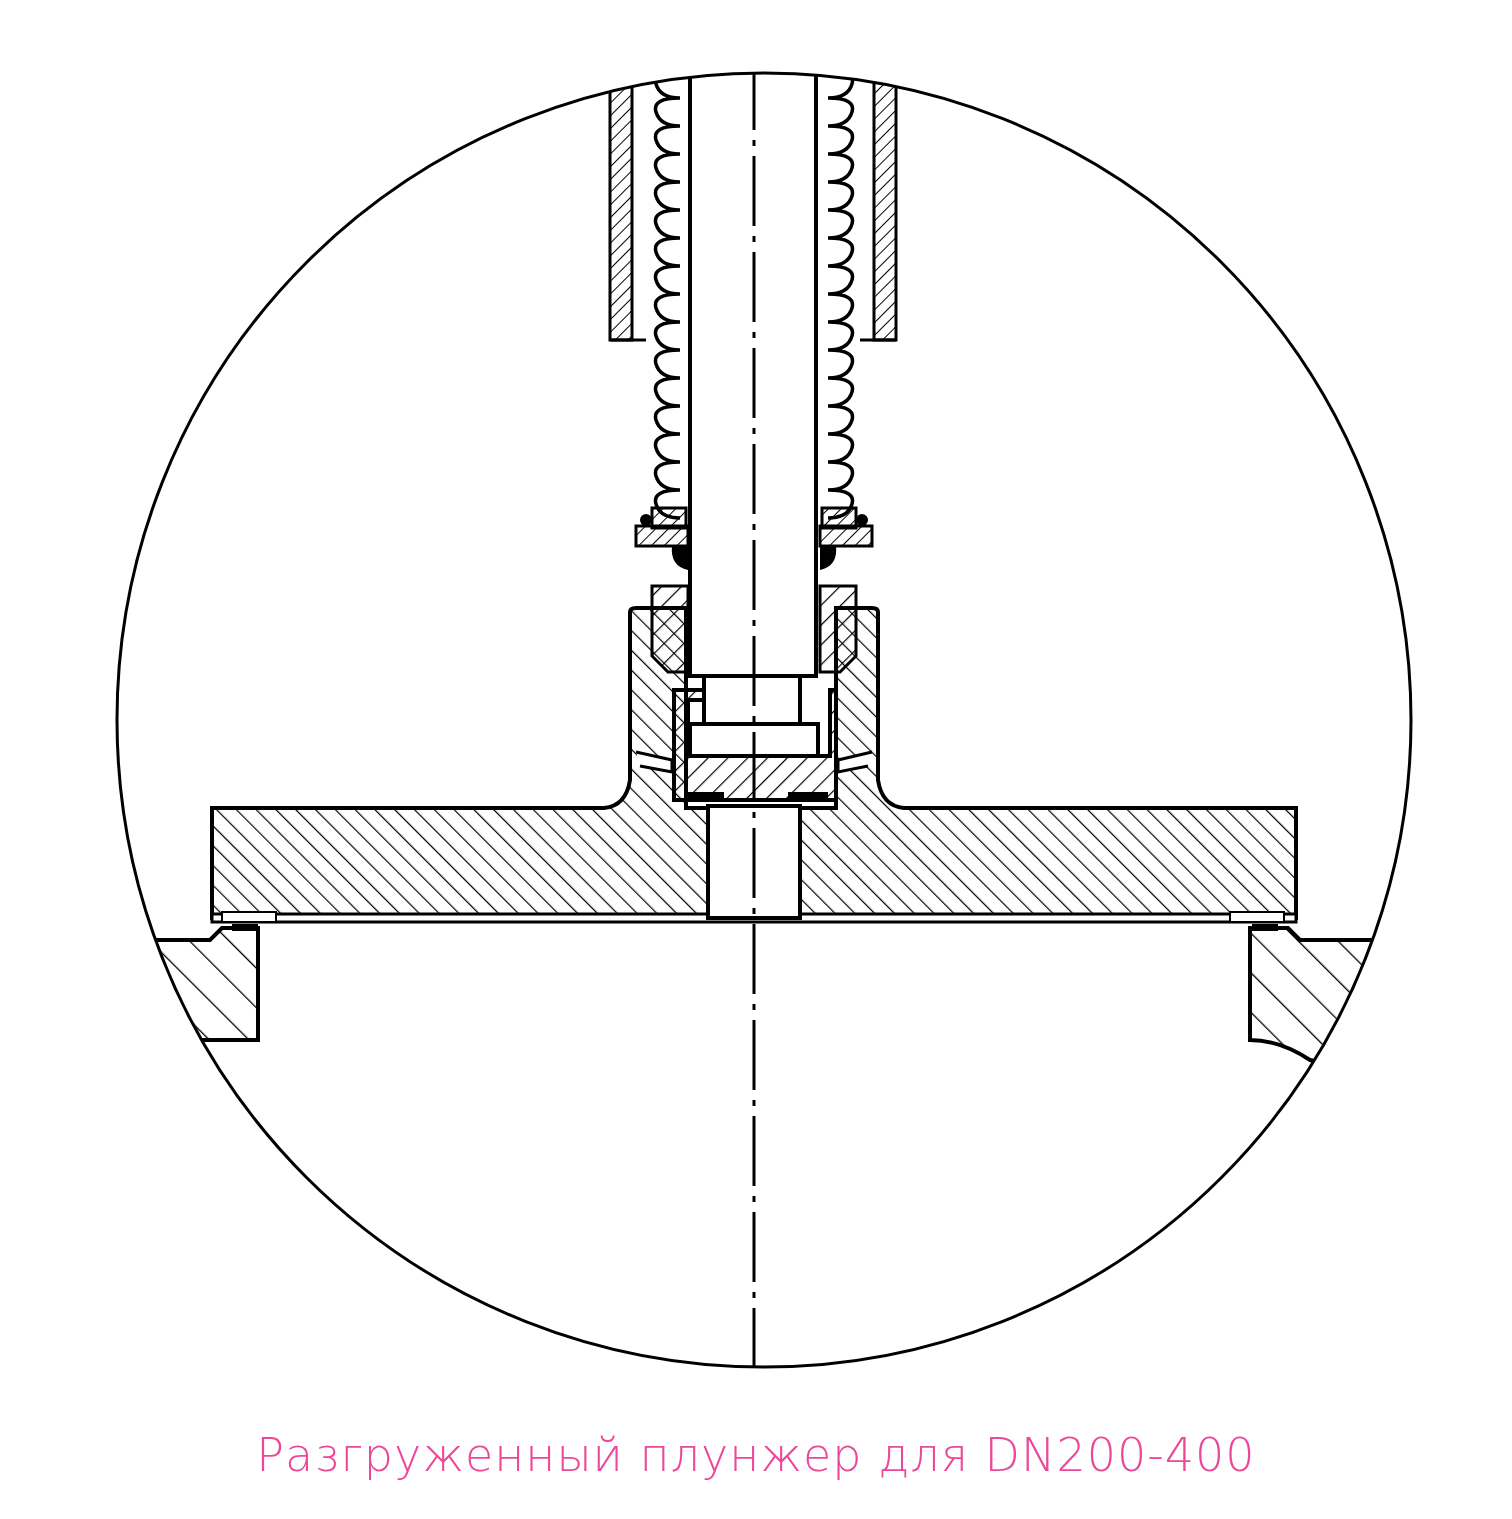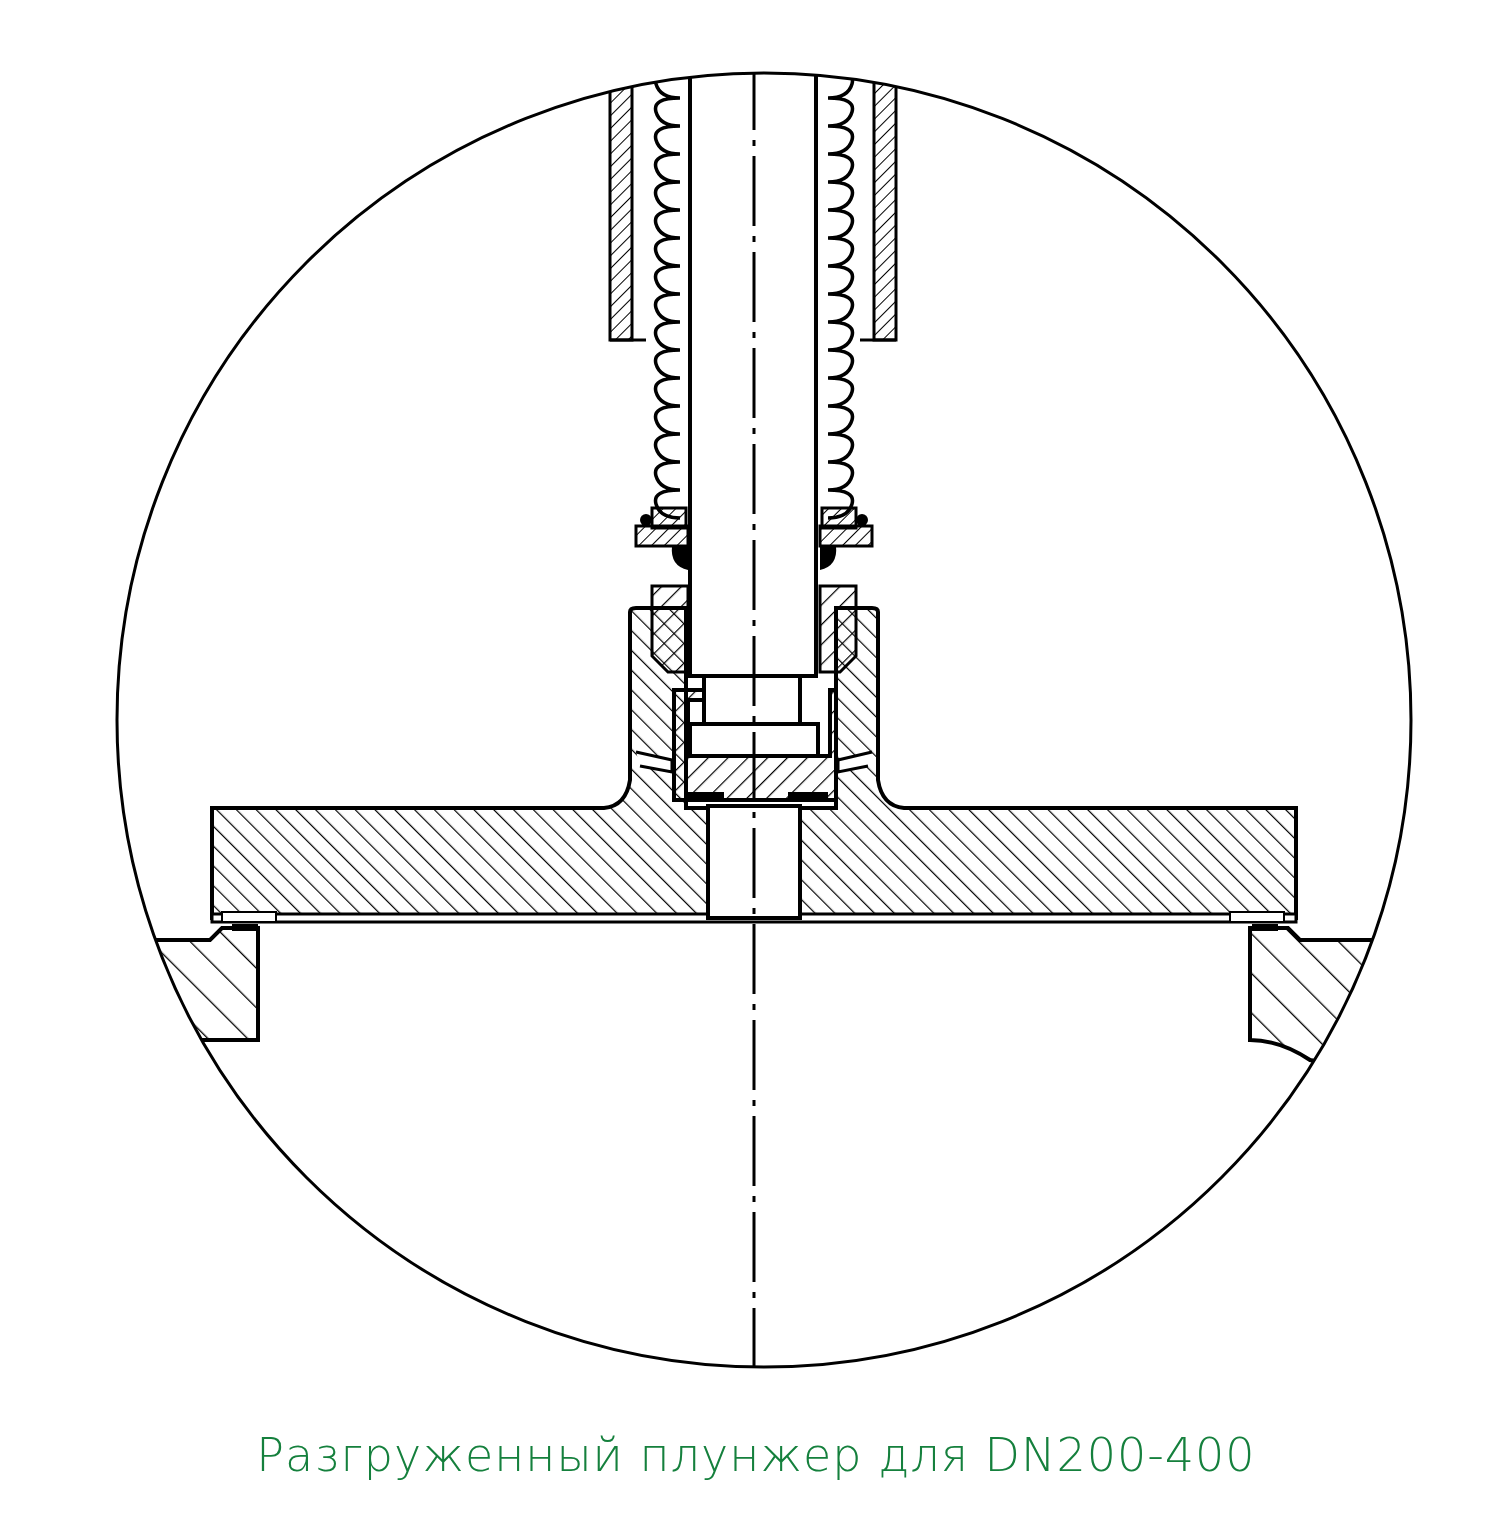--- a/index.html
+++ b/index.html
@@ -1,20 +1,20 @@
 <!DOCTYPE html>
 <html><head>
   <meta charset="utf-8">
   <style>
     html, body { margin: 0; padding: 0; background: #ffffff; }
     body { width: 1512px; height: 1519px; position: relative; overflow: hidden; }
     .drawing { position: absolute; left: 0; top: 0; width: 1512px; height: 1400px; }
     .caption {
       position: absolute; left: 0; top: 1428px; width: 1512px; text-align: center;
-      font-family: "DejaVu Sans", sans-serif; font-size: 46px; color: #15803d;
+      font-family: "DejaVu Sans", sans-serif; font-size: 46px; color: #ec4899;
       letter-spacing: 1px; font-weight: 300;
     }
   </style>
 </head>
 <body>
 
 <svg class="drawing" viewBox="0 0 1512 1400" xmlns="http://www.w3.org/2000/svg">
   <defs>
     <pattern id="hatchR" patternUnits="userSpaceOnUse" width="14" height="14" patternTransform="rotate(45)">
       <line x1="0" y1="0" x2="0" y2="14" stroke="#000" stroke-width="2.4"></line>

